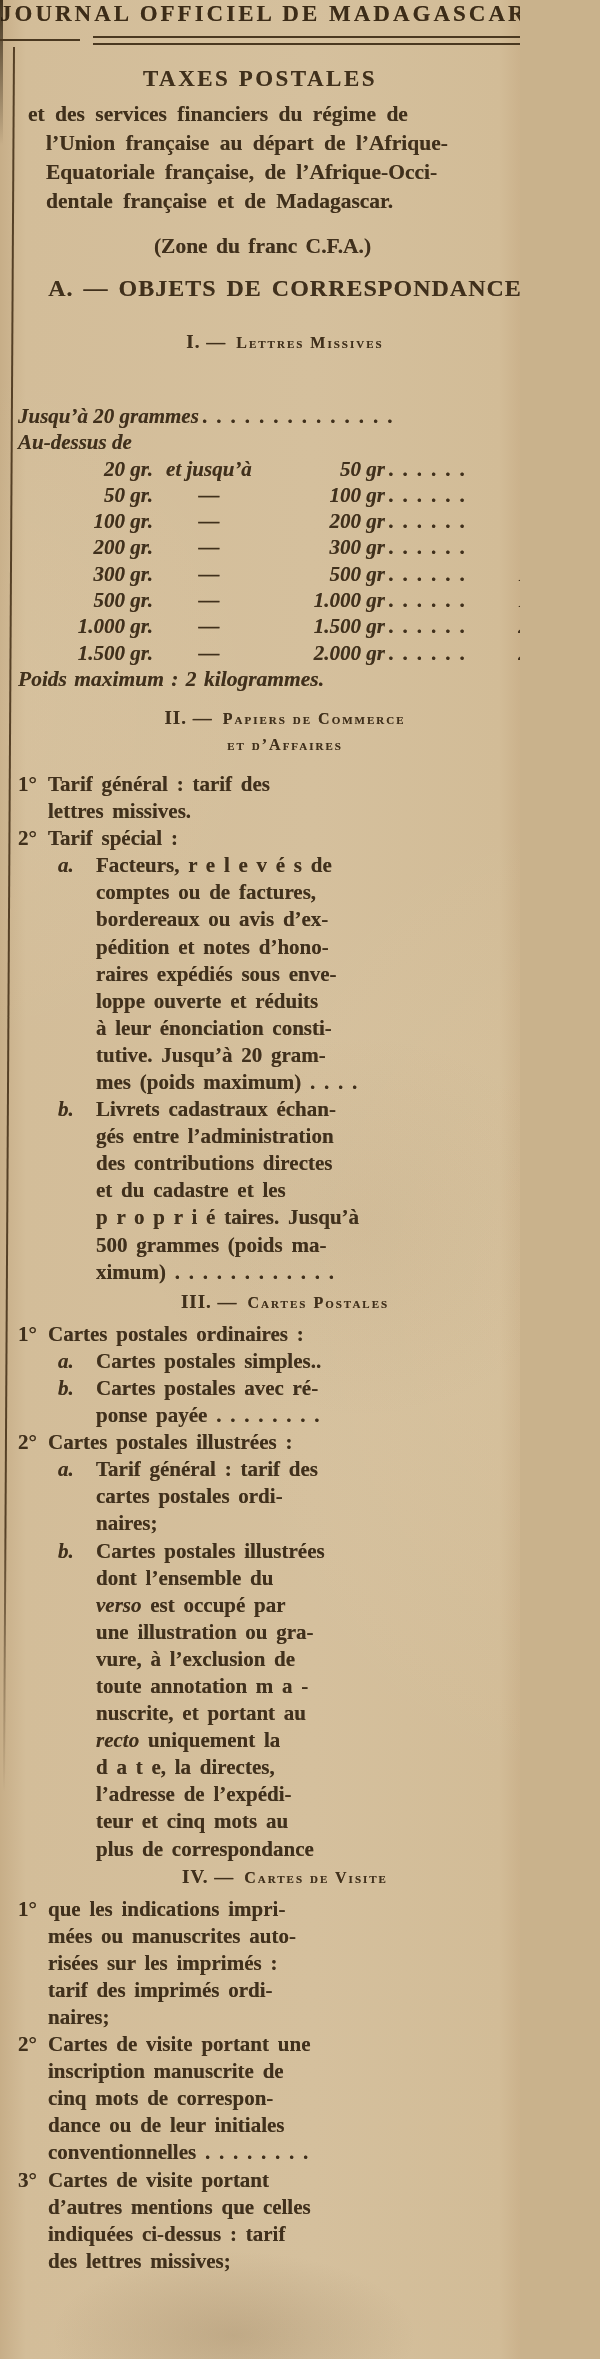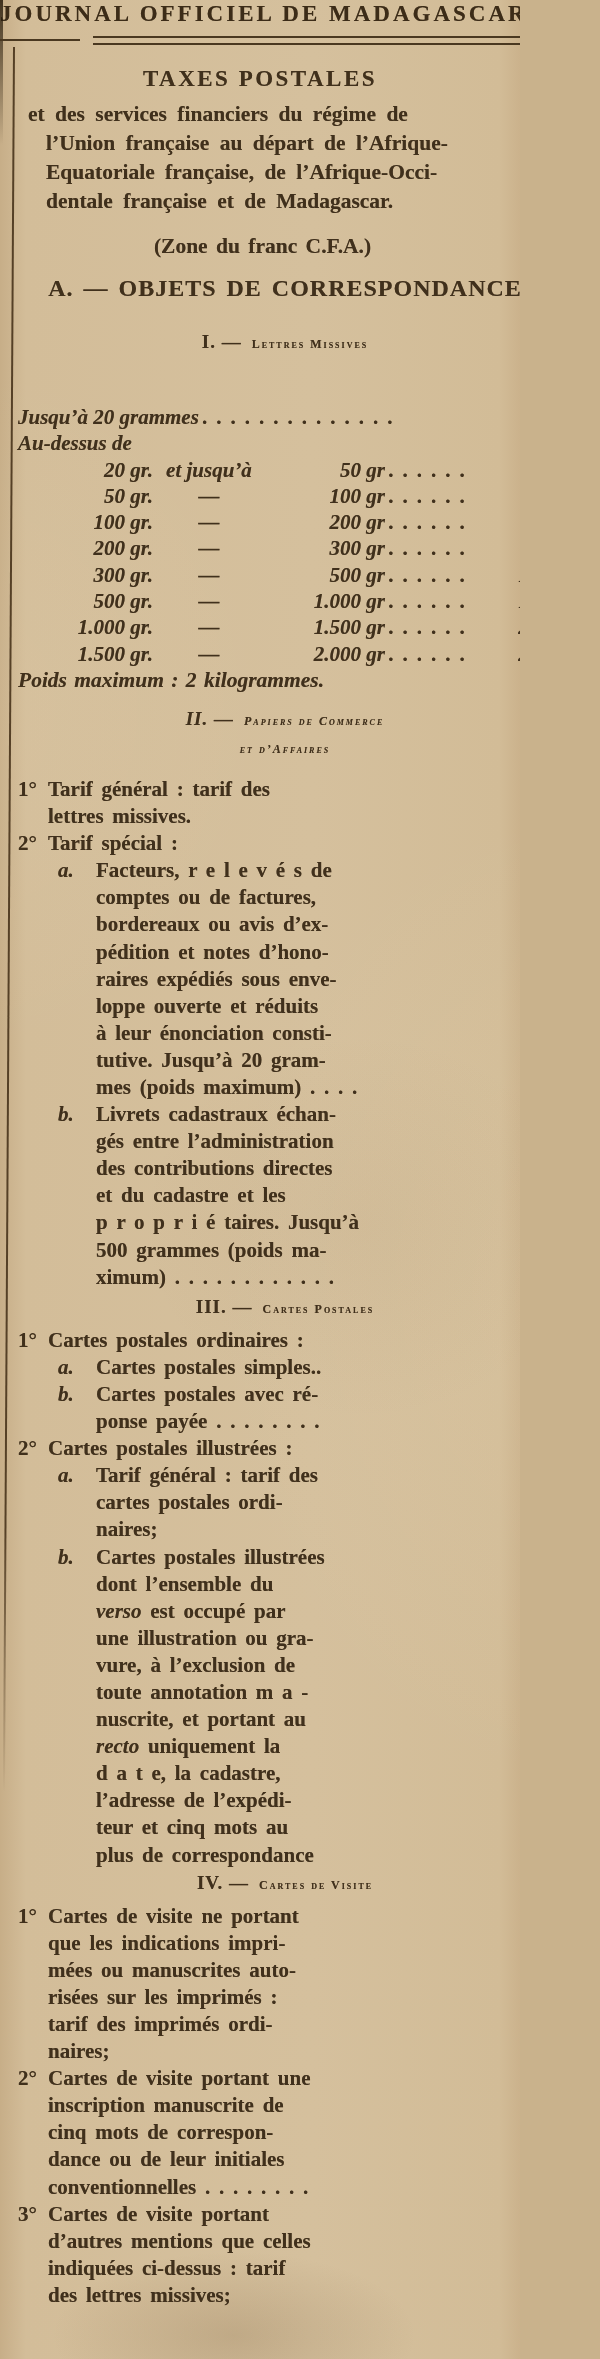--- a/index.html
+++ b/index.html
@@ -32,24 +32,24 @@
 
   .article-title{margin:10px 50px 0 0;text-align:center;font-size:23px;letter-spacing:2.5px;}
   .intro{margin-top:8px;font-size:21.5px;line-height:29px;word-spacing:5px;}
   .intro .tl{margin-left:28px;}
   .intro .tl:first-child{margin-left:10px;}
   .zone{margin:17px 45px 0 0;text-align:center;font-size:21.5px;line-height:26px;word-spacing:3px;}
   .heading-a{margin-top:14px;text-align:center;font-size:24px;line-height:30px;letter-spacing:1px;word-spacing:3px;white-space:nowrap;}
 
   .sec-heading{text-align:center;font-size:19px;line-height:24px;}
   .sh-num{letter-spacing:1px;}
-  .sh-text{font-variant:small-caps;letter-spacing:2px;font-size:12px;margin-left:10px;}
+  .sh-text{font-variant:small-caps;letter-spacing:2px;font-size:16px;margin-left:10px;}
   .sh-line2 .sh-text{margin-left:0;}
   #sh1{margin-top:27px;}
-  #sh2{margin-top:12px;line-height:25px;font-style:italic;}
+  #sh2{margin-top:12px;line-height:25px;}
   #sh3{margin-top:4px;}
   #sh4{margin-top:2px;}
 
   .currency{margin:12px -25px 0 0;text-align:right;line-height:18px;}
   .cur1{font-size:13px;}
   .cur2{font-size:15px;letter-spacing:1px;}
 
   .rate-table{font-size:21px;font-style:italic;}
   .trow,.wrow,.gl-row{position:relative;height:26.3px;line-height:26.3px;white-space:nowrap;}
   .dots{letter-spacing:9px;margin-left:4px;}
@@ -267,39 +267,38 @@
           <span class="marker">b.</span>
           <div class="elines">
             <div class="tl">Cartes postales illustrées</div>
             <div class="tl">dont l’ensemble du</div>
             <div class="tl"><em>verso</em> est occupé par</div>
             <div class="tl">une illustration ou gra-</div>
             <div class="tl">vure, à l’exclusion de</div>
             <div class="tl">toute annotation m a -</div>
             <div class="tl">nuscrite, et portant au</div>
             <div class="tl"><em>recto</em> uniquement la</div>
-            <div class="tl">d a t e, la cadastre,</div>
+            <div class="tl">d a t e, la directes,</div>
             <div class="tl">l’adresse de l’expédi-</div>
             <div class="tl">teur et cinq mots au</div>
             <div class="tl">plus de correspondance</div>
           </div>
           <span class="price">12</span>
         </div>
       </div>
 
     <div class="sec-heading" id="sh4">
       <span class="sh-num">IV. —</span><span class="sh-text">Cartes de Visite</span>
     </div>
 
     <div class="entries" id="entries-cv">
 
         <div class="entry lv-num">
           <span class="marker">1°</span>
           <div class="elines">
-            <div class="tl">Cartes de visite ne portant</div>
             <div class="tl">que les indications impri-</div>
             <div class="tl">mées ou manuscrites auto-</div>
             <div class="tl">risées sur les imprimés :</div>
             <div class="tl">tarif des imprimés ordi-</div>
             <div class="tl">naires;</div>
           </div>
 
         </div>
 
         <div class="entry lv-num">

